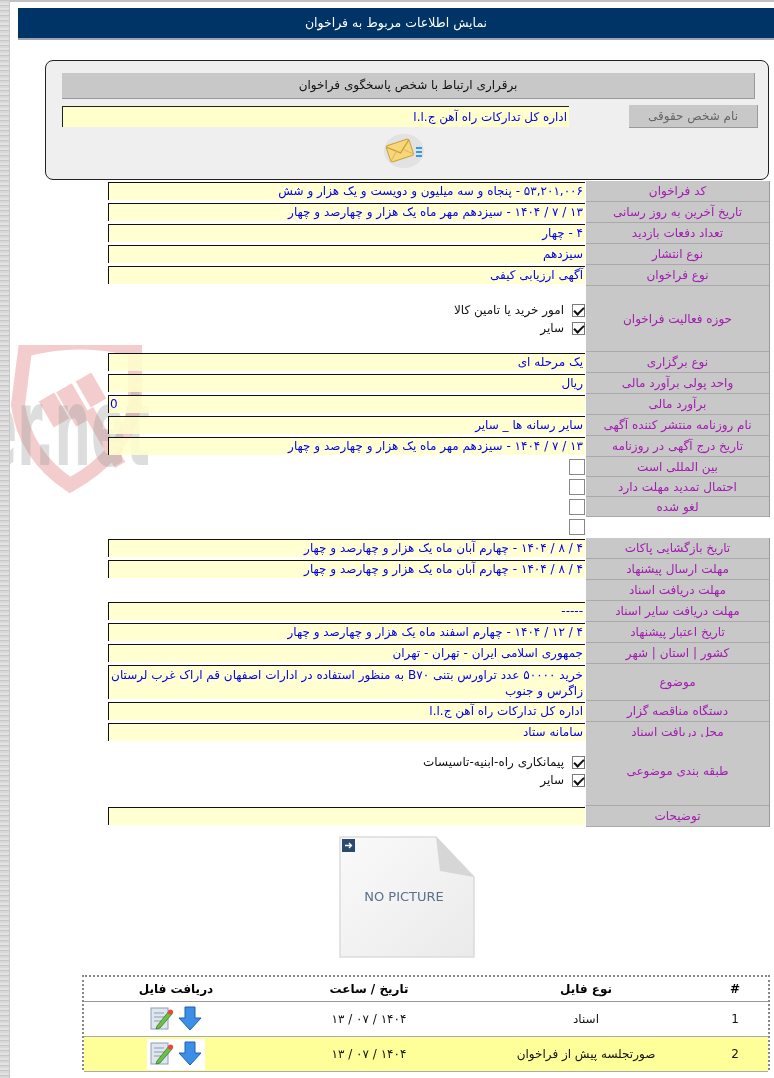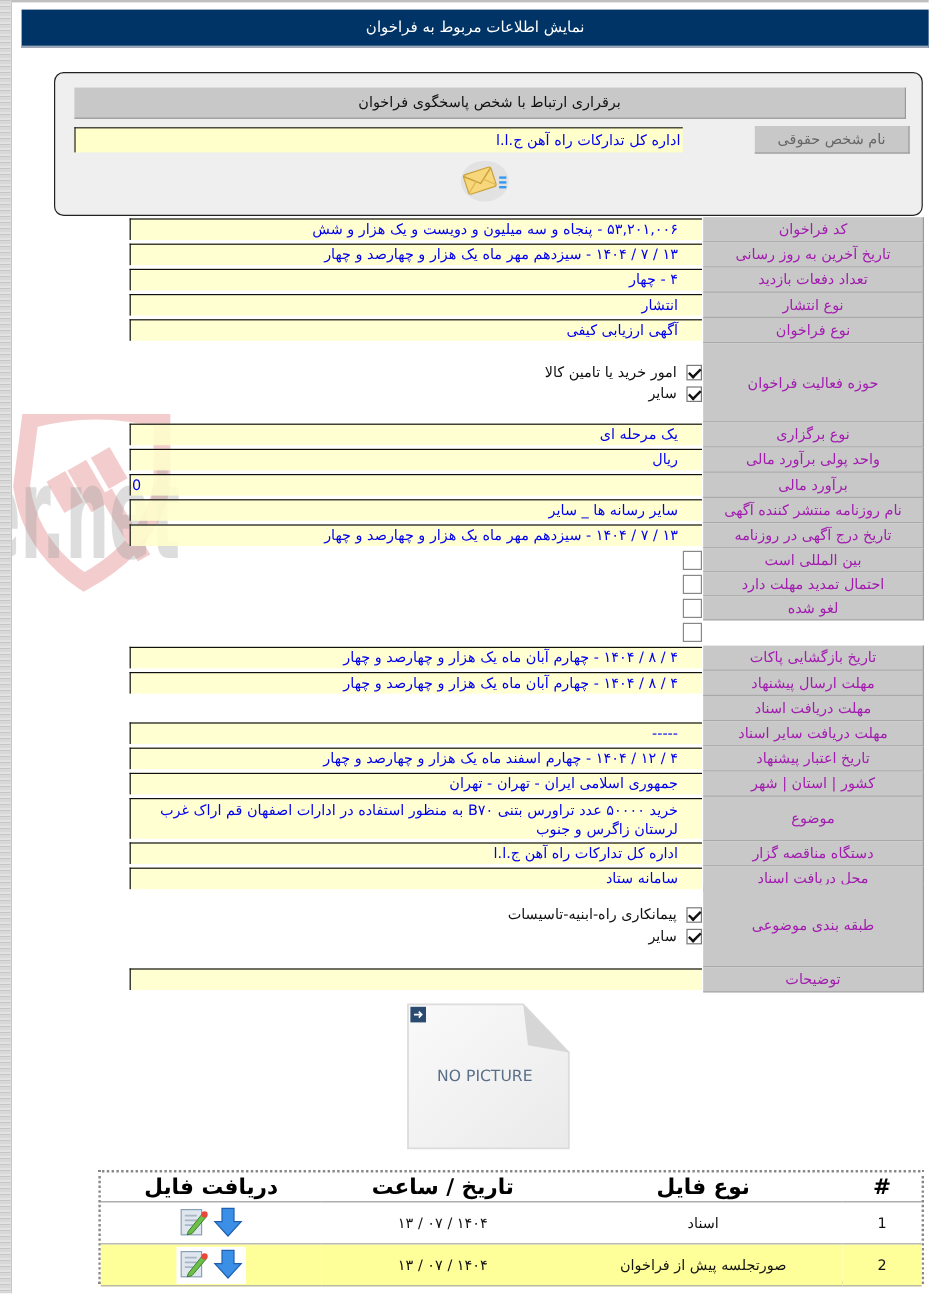--- a/index.html
+++ b/index.html
@@ -54,21 +54,21 @@
   .form-row { position:absolute; left:108px; width:662px; z-index:1; }
   .form-label {
     position:absolute; right:0; top:0; width:184px; height:100%;
     background:#c8c8c8; border-right:1px solid #9a9a9a; border-bottom:1px solid #a9a9a9;
     box-sizing:border-box; text-align:center; color:#a21caf; font-size:12px;
     display:flex; align-items:center; justify-content:center;
   }
   .form-value {
     position:absolute; left:0; top:1px; width:477px; bottom:2px;
     background:rgba(255,255,204,0.88); border-top:1px solid #111; border-left:1px solid #111;
-    box-sizing:border-box; color:#0000ee; padding-right:20px; line-height:16px;
+    box-sizing:border-box; color:#0000ee; padding-right:2px; line-height:16px;
     white-space:nowrap; overflow:hidden; font-size:12px;
   }
   .form-value.multi { white-space:normal; line-height:16px; padding-top:1px; }
   .form-value.ltr { direction:ltr; text-align:left; padding-left:1px; }
 
   .checks { position:absolute; left:0; top:0; width:477px; height:100%; }
   .check-line { height:18px; display:flex; align-items:center; color:#111; font-size:12px; padding-right:0; }
   .cbox {
     width:13px; height:13px; border:1px solid #7a7a7a; background:#fff;
     margin-left:8px; position:relative; box-sizing:border-box; flex:none;
@@ -85,21 +85,21 @@
   .nopic {
     position:absolute; left:336px; top:835px; width:140px; height:125px;
   }
 
   .files {
     position:absolute; left:82px; top:975px; width:688px; height:95px;
     border:2px dotted #888; box-sizing:border-box; background:#fff;
   }
   .files table { width:100%; border-collapse:collapse; direction:rtl; }
   .files th {
-    height:22px; font-weight:bold; font-size:18px; color:#000; border-bottom:1px solid #999;
+    height:22px; font-weight:bold; font-size:12px; color:#000; border-bottom:1px solid #999;
   }
   .files td { height:32px; font-size:12px; color:#111; text-align:center; border-bottom:1px solid #aaa; }
   .files tr.alt td { background:#ffff99; }
   .files .col-num { width:64px; text-align:center; }
   .files .col-type { width:230px; }
   .files .col-date { width:200px;text-align:center; }
   .dl-cell { display:inline-flex; align-items:center; gap:2px; direction:ltr; background:#fff; padding:1px 2px; }
 </style>
 </head>
 <body>
@@ -148,21 +148,21 @@
 </div>
 <div class="form-row" style="top:202px;height:21px;">
   <div class="form-value">۱۳ / ۷ / ۱۴۰۴ - سیزدهم مهر ماه یک هزار و چهارصد و چهار</div>
   <div class="form-label">تاریخ آخرین به روز رسانی</div>
 </div>
 <div class="form-row" style="top:223px;height:21px;">
   <div class="form-value">۴ - چهار</div>
   <div class="form-label">تعداد دفعات بازدید</div>
 </div>
 <div class="form-row" style="top:244px;height:21px;">
-  <div class="form-value">انتشار</div>
+  <div class="form-value">سیزدهم</div>
   <div class="form-label">نوع انتشار</div>
 </div>
 <div class="form-row" style="top:265px;height:21px;">
   <div class="form-value">آگهی ارزیابی کیفی</div>
   <div class="form-label">نوع فراخوان</div>
 </div>
 
 <div class="form-row" style="top:286px;height:66px;">
   <div class="checks" style="padding-top:15px;box-sizing:border-box;">
     <div class="check-line">

